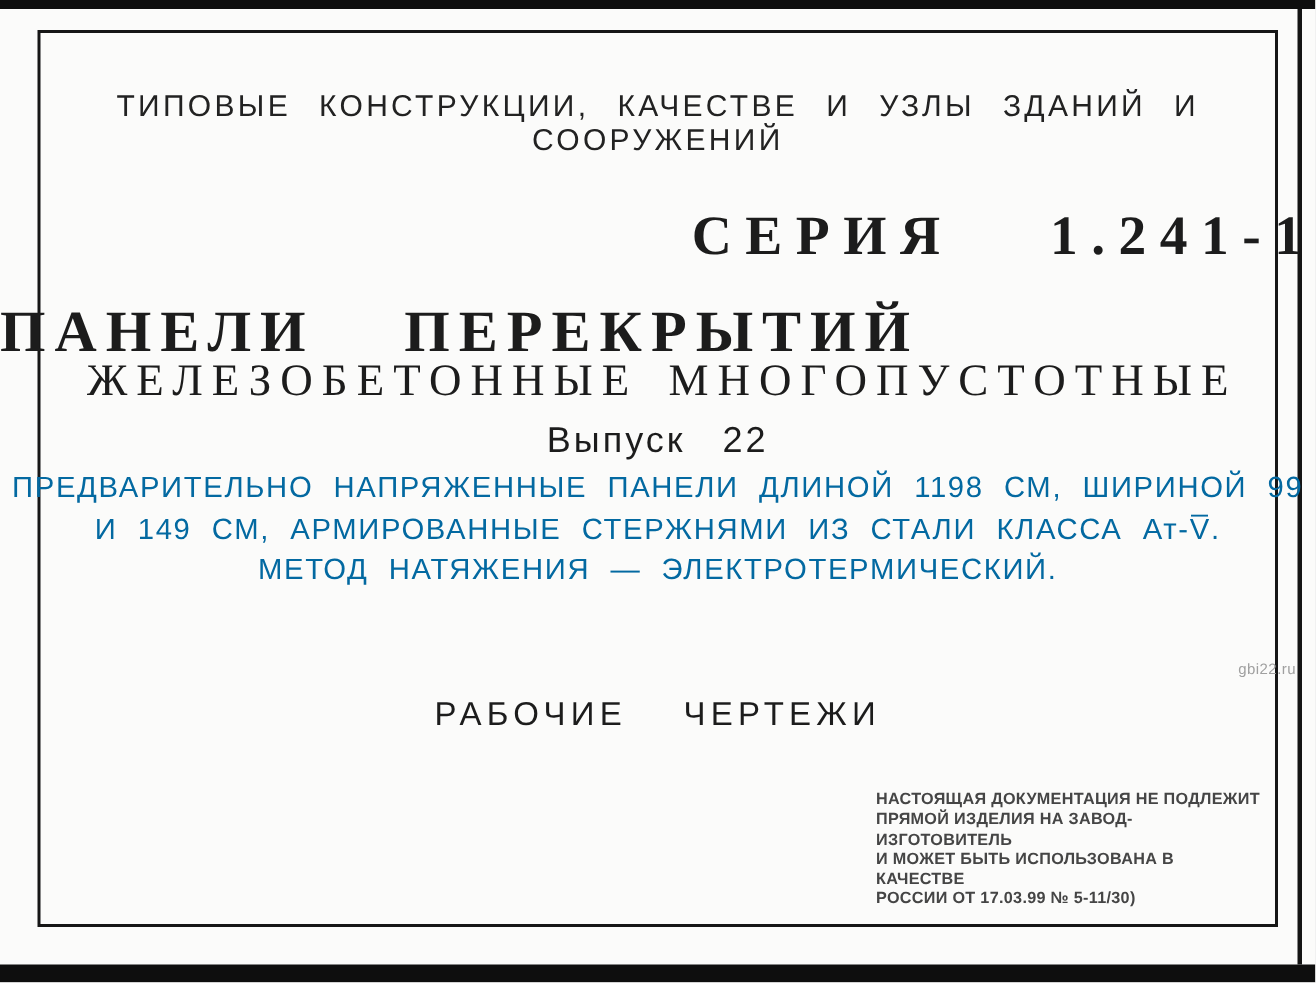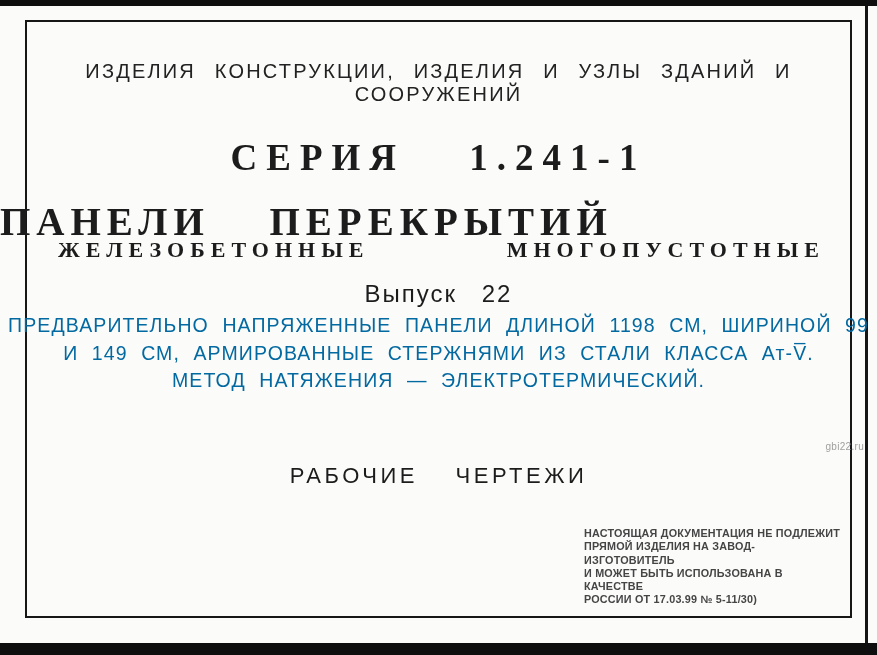--- a/index.html
+++ b/index.html
@@ -24,35 +24,35 @@
 
   .abs { position:absolute; left:0; right:0; }
 
   .header-line {
     top:60px; text-align:center;
     font-size:20px; letter-spacing:2.2px; word-spacing:11px;
     font-weight:normal; color:#222;
   }
 
   .series-row {
-    top:136px; text-align:center;
+    top:136px; text-align:right;
     font-family:"Liberation Serif", serif; font-weight:bold;
     font-size:37px; letter-spacing:9px; word-spacing:46px;
   }
 
   .title-line1 {
     top:199px; text-align:left;
     font-family:"Liberation Serif", serif; font-weight:bold;
     font-size:39px; letter-spacing:6px; word-spacing:44px;
   }
   .title-line2 {
     position:absolute; top:237px; left:58px; right:52px;
     display:flex; justify-content:space-between;
-    font-family:"Liberation Serif", serif; font-weight:bold;
-    font-size:22px; letter-spacing:6px;
+    font-family:"Liberation Serif", serif; font-weight:normal;
+    font-size:30px; letter-spacing:6px;
   }
 
   .issue-line {
     top:280px; text-align:center;
     font-size:24px; letter-spacing:2px; word-spacing:16px;
   }
 
   .description {
     top:312px; text-align:center;
     font-size:19.5px; line-height:27.5px;
@@ -88,21 +88,21 @@
 </head>
 <body>
 
 <div class="page">
 
   <div class="scan-edge-top"></div>
   <div class="scan-edge-bottom"></div>
   <div class="outer-right-line"></div>
   <div class="frame"></div>
 
-  <div class="abs header-line">ИЗДЕЛИЯ КОНСТРУКЦИИ, ИЗДЕЛИЯ И УЗЛЫ ЗДАНИЙ И СООРУЖЕНИЙ</div>
+  <div class="abs header-line">ТИПОВЫЕ КОНСТРУКЦИИ, КАЧЕСТВЕ И УЗЛЫ ЗДАНИЙ И СООРУЖЕНИЙ</div>
 
   <div class="abs series-row">
     <span>СЕРИЯ</span>
     <span> </span>
     <span>1.241-1</span>
   </div>
 
   <div class="abs title-line1">ПАНЕЛИ ПЕРЕКРЫТИЙ</div>
 
   <div class="title-line2">

